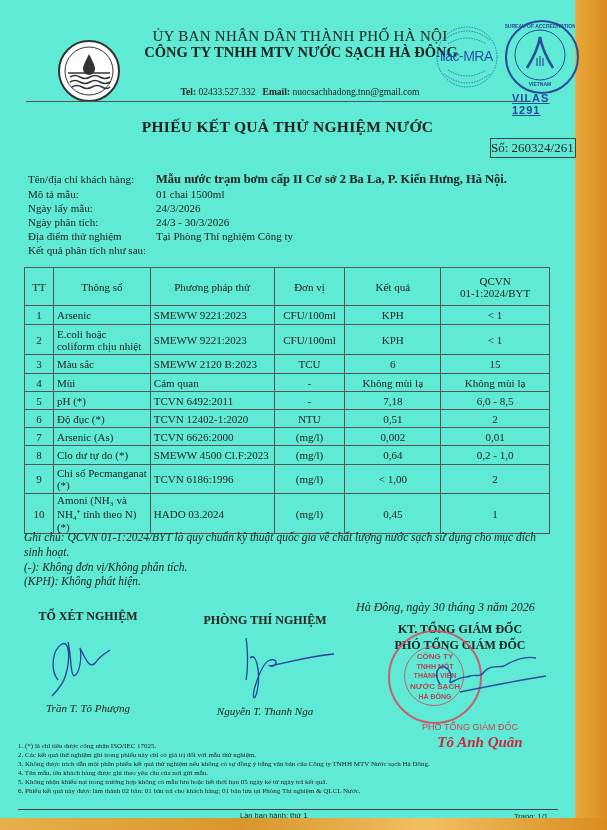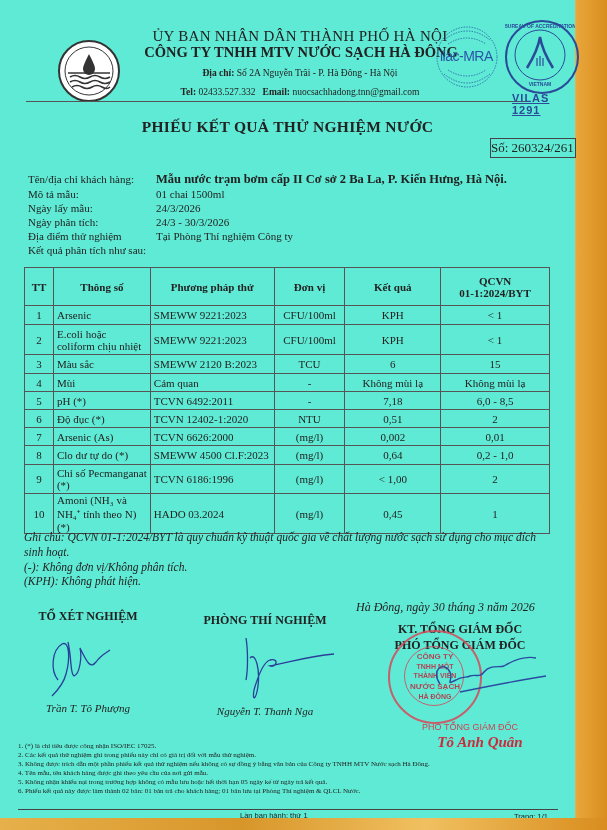--- a/index.html
+++ b/index.html
@@ -36,21 +36,21 @@
   .title { left:0; top:118px; width:575px; text-align:center; font-size:15.5px; font-weight:bold; letter-spacing:0.3px; }
   .docno { left:490px; top:138px; width:84px; height:18px; border:1px solid #444; font-size:13px; text-align:left; line-height:18px; }
   
   .info-row { position:absolute; left:28px; font-size:11px; line-height:14px;text-decoration:underline; }
   .info-label { display:inline-block; width:128px; }
   .info-val { display:inline-block; }
   .info-val.bold { font-weight:bold; font-size:12.5px; }
   
   table.res { position:absolute; left:24px; top:267px; width:526px; border-collapse:collapse; font-size:11px; }
   table.res th, table.res td { border:1px solid #555; padding:0 3px; }
-  table.res th { font-weight:bold; text-align:center; height:37px; }
+  table.res th { font-weight:normal; text-align:center; height:37px; }
   table.res td.c { text-align:center; }
   table.res td.tt { text-align:center; width:20px; }
   
   .note { position:absolute; left:24px; font-style:italic; font-size:11.5px; line-height:15px; width:530px; }
   
   .sig-title { position:absolute; font-weight:bold; font-size:12px; text-align:center; }
   .sig-name { position:absolute; font-style:italic; font-size:11px; text-align:center; }
   .date-line { position:absolute; left:356px; top:600px; font-style:italic; font-size:12px; }
   .stamp { left:388px; top:630px; width:90px; height:90px; border-radius:50%; border:2px solid #d8485a; opacity:0.85; }
   .stamp-inner { position:absolute; left:14px; top:14px; width:58px; height:58px; border-radius:50%; border:1px solid #d8485a; }
@@ -75,24 +75,20 @@
       <circle cx="29" cy="29" r="24" fill="none" stroke="#333" stroke-width="1"></circle>
       <path d="M29 12 C25 20 23 24 23 27 A6 6 0 0 0 35 27 C35 24 33 20 29 12Z" fill="#333"></path>
       <line x1="8" y1="31" x2="50" y2="31" stroke="#333" stroke-width="1.5"></line>
       <path d="M10 35 q5 -3 10 0 t10 0 t10 0 t10 0" fill="none" stroke="#333" stroke-width="1.6"></path>
       <path d="M10 40 q5 -3 10 0 t10 0 t10 0 t10 0" fill="none" stroke="#333" stroke-width="1.6"></path>
       <path d="M12 45 q5 -3 10 0 t10 0 t10 0 t8 0" fill="none" stroke="#333" stroke-width="1.6"></path>
     </svg>
   </div>
   <div class="abs hdr-line1">ỦY BAN NHÂN DÂN THÀNH PHỐ HÀ NỘI</div>
   <div class="abs hdr-line2">CÔNG TY TNHH MTV NƯỚC SẠCH HÀ ĐÔNG</div>
-  <div class="abs hdr-addr">
-    <b>Địa chỉ:</b>
-    <span>Số 2A Nguyễn Trãi - P. Hà Đông - Hà Nội</span>
-  </div>
   <div class="abs hdr-tel">
     <b>Tel:</b>
     <span>02433.527.332</span>&nbsp;&nbsp;
     <b>Email:</b>
     <span>nuocsachhadong.tnn@gmail.com</span>
   </div>
   <div class="abs hdr-rule"></div>
 
   <div class="abs ilac">
     <svg width="62" height="70" viewBox="0 0 62 70" style="position:absolute;left:0;top:0">

